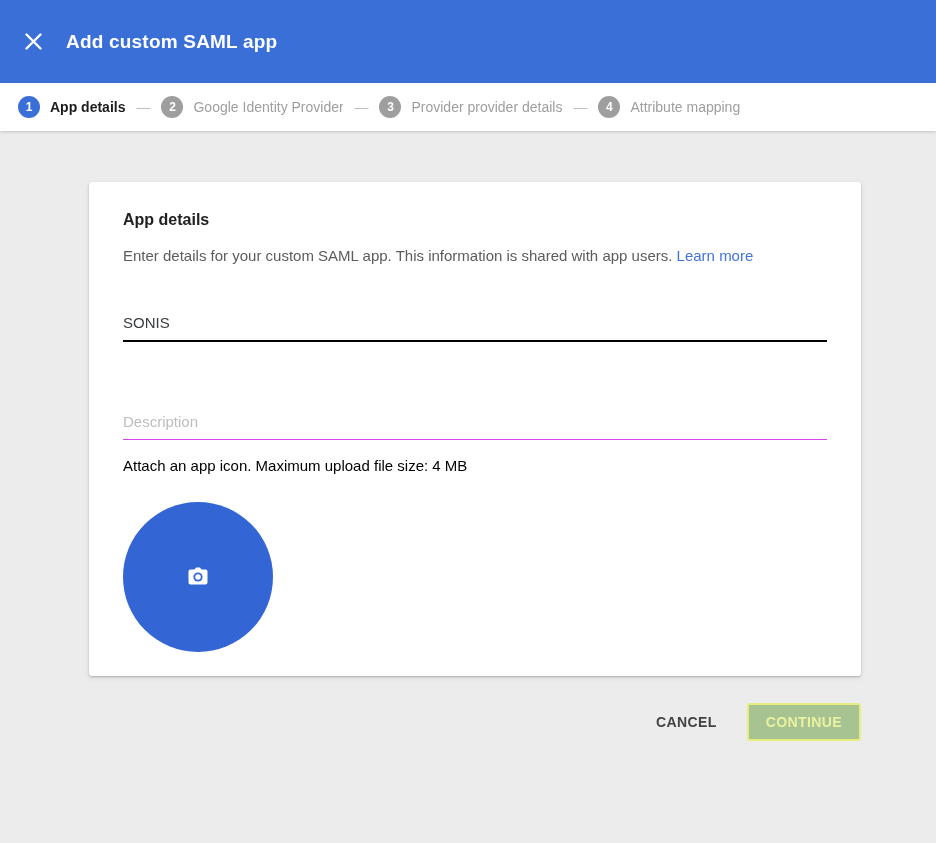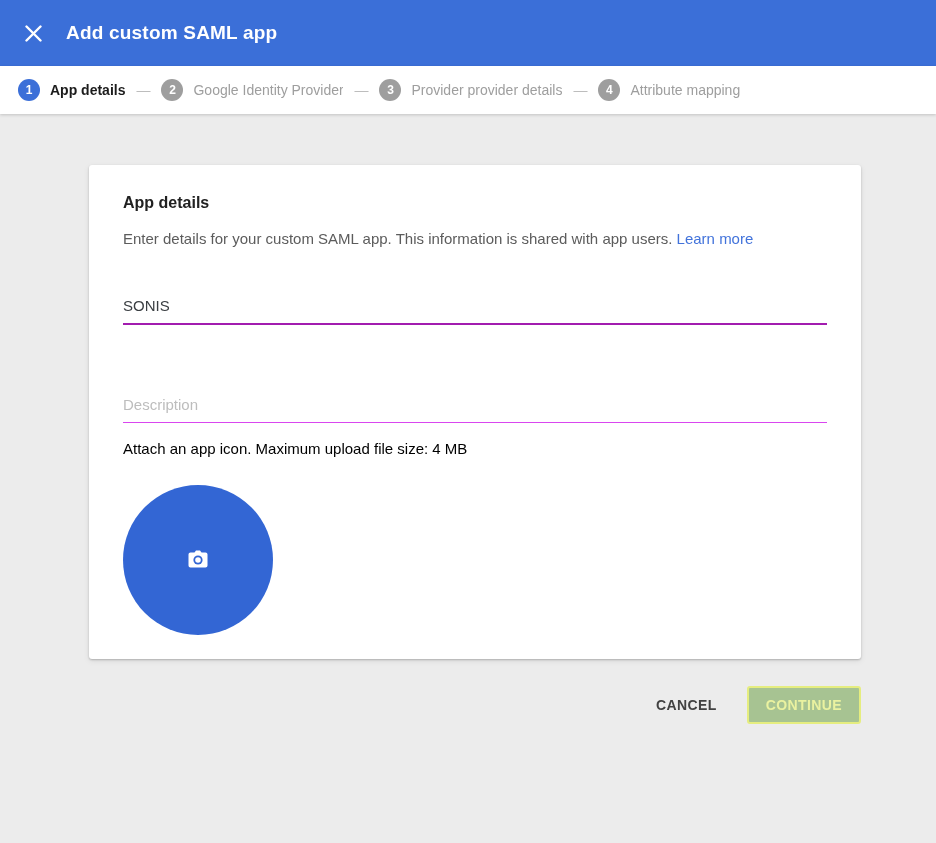--- a/index.html
+++ b/index.html
@@ -5,21 +5,21 @@
   * { box-sizing: border-box; margin: 0; padding: 0; }
   html, body {
     width: 936px; height: 843px;
     font-family: "Liberation Sans", sans-serif;
     background: #ececec;
     overflow: hidden;
   }
 
   
   .appbar {
-    height: 66px;
+    height: 83px;
     background: #3b6fd8;
     display: flex;
     align-items: center;
     padding: 0 20px;
   }
   .close-btn {
     width: 26px; height: 26px;
     background: transparent;
     border: none;
     display: flex; align-items: center; justify-content: center;
@@ -110,21 +110,21 @@
     display: block;
     width: 100%;
     border: none;
     outline: none;
     background: transparent;
     font-family: inherit;
     font-size: 15px;
     color: #3a3e42;
     padding: 8px 0 9px;
   }
-  .field-appname .input-wrap { border-bottom: 2px solid #a21caf; }
+  .field-appname .input-wrap { border-bottom: 2px solid #000000; }
   .field-desc { margin-top: 63px; }
   .field-desc .input-wrap { border-bottom: 1px solid #d946ef; }
   .text-input::placeholder { color: #bdbdbd; opacity: 1; }
 
   .section-icon-heading { margin-top: 94px; }
   .section-hint {
     margin-top: 17px;
     font-size: 15px;
     color: #000000;
   }

